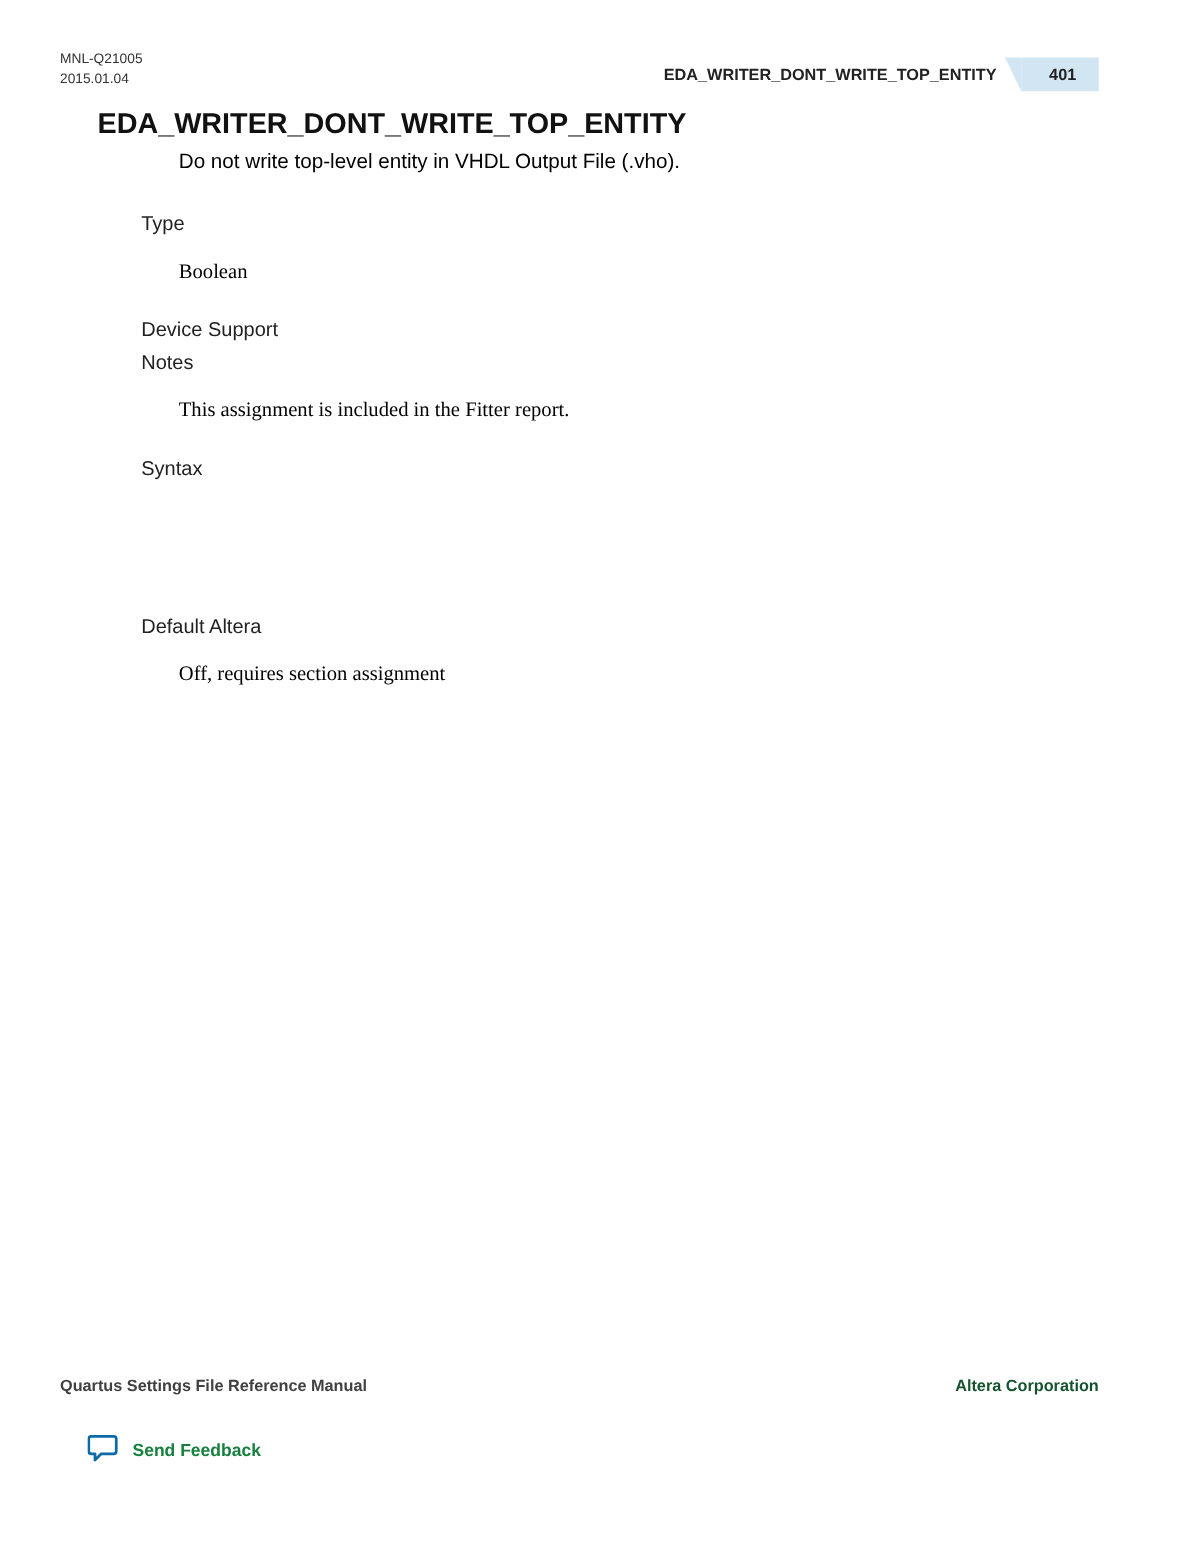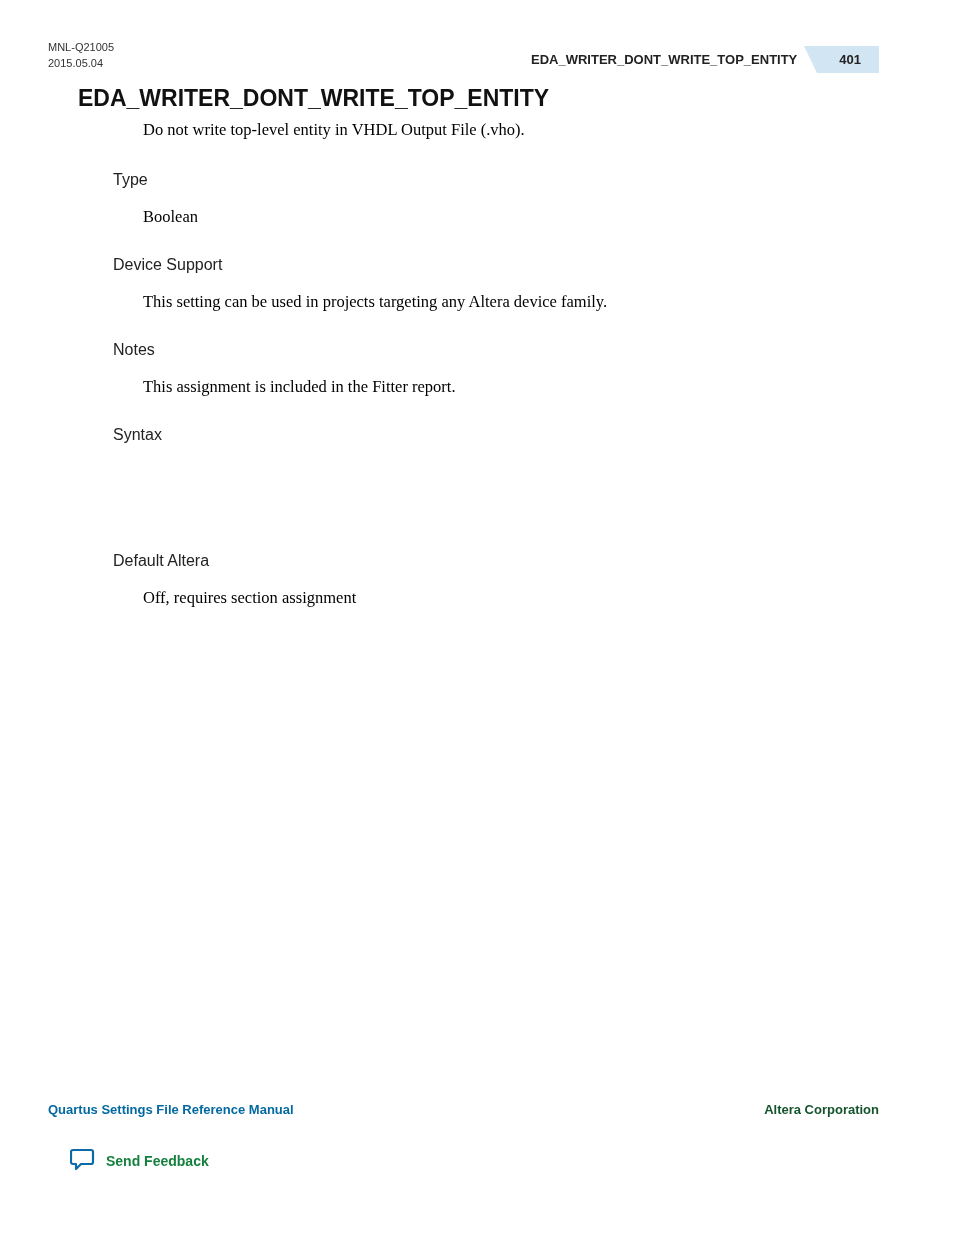--- a/index.html
+++ b/index.html
@@ -70,21 +70,21 @@
     font-family: Arial, Helvetica, sans-serif;
     font-weight: bold;
     font-size: 23px;
     color: #111;
     margin: 0 0 6px 0;
   }
   .intro {
     margin: 0 0 30px 65px;
     font-size: 16.5px;
     line-height: 1.4;
-    font-family: Liberation Serif, serif;
+    font-family: Liberation Sans, sans-serif;
   }
   .section-heading {
     font-family: Arial, Helvetica, sans-serif;
     font-weight: normal;
     font-size: 16px;
     color: #222;
     margin: 0 0 8px 35px;
   }
   .section-body {
     margin: 16px 0 28px 65px;
@@ -104,21 +104,21 @@
   .footer-row {
     display: flex;
     justify-content: space-between;
     align-items: center;
     font-family: Arial, Helvetica, sans-serif;
     font-weight: bold;
     font-size: 13px;
     margin-bottom: 30px;
   }
   .footer-left {
-    color: #0369a1;
+    color: #404040;
   }
   .footer-right {
     color: #14532d;
   }
   .feedback {
     display: inline-flex;
     align-items: center;
     gap: 10px;
     color: #15803d;
     font-family: Arial, Helvetica, sans-serif;
@@ -131,37 +131,36 @@
     width: 26px;
     height: 24px;
   }
 </style>
 </head>
 <body>
 
 <div class="header">
   <div class="header-left">
     <div>MNL-Q21005</div>
-    <div>2015.05.04</div>
+    <div>2015.01.04</div>
   </div>
   <div class="header-right">
     <div class="header-title">EDA_WRITER_DONT_WRITE_TOP_ENTITY</div>
     <div class="page-badge">401</div>
   </div>
 </div>
 
 <div class="main">
   <h1 class="page-title">EDA_WRITER_DONT_WRITE_TOP_ENTITY</h1>
   <p class="intro">Do not write top-level entity in VHDL Output File (.vho).</p>
 
   <div class="section-heading">Type</div>
   <p class="section-body">Boolean</p>
 
   <div class="section-heading">Device Support</div>
-  <p class="section-body">This setting can be used in projects targeting any Altera device family.</p>
 
   <div class="section-heading">Notes</div>
   <p class="section-body">This assignment is included in the Fitter report.</p>
 
   <div class="section-heading">Syntax</div>
   <div class="syntax-gap"></div>
 
   <div class="section-heading">Default Altera</div>
   <p class="section-body">Off, requires section assignment</p>
 </div>

